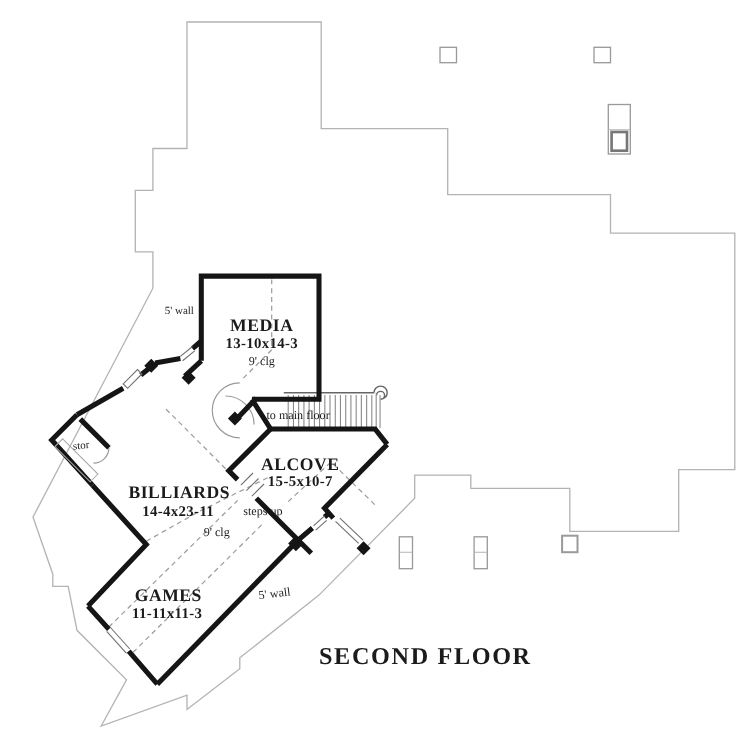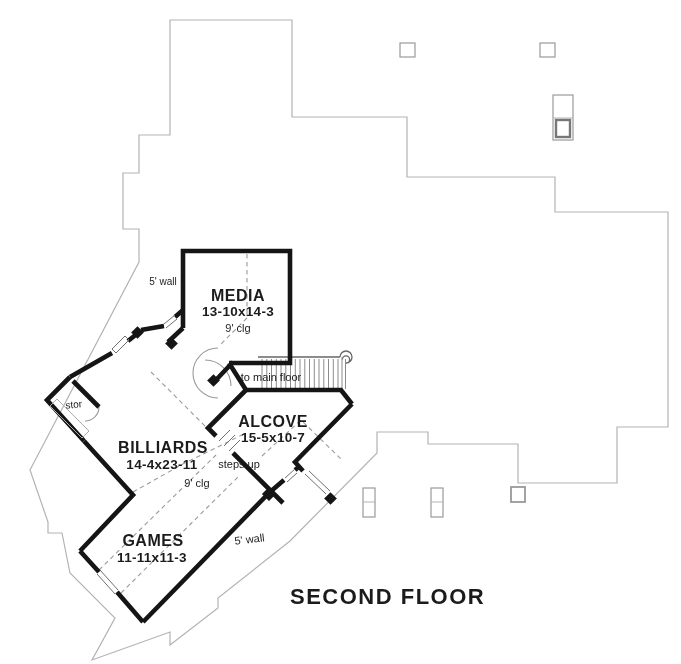--- a/index.html
+++ b/index.html
@@ -1,17 +1,17 @@
 <!DOCTYPE html>
 <html><head>
 <meta charset="utf-8">
 <style>
   html,body{margin:0;padding:0;background:#ffffff;}
   .sheet{position:relative;width:681px;height:664px;background:#fff;overflow:hidden;
-         font-family:Liberation Sans, sans-serif;}
+         font-family:Liberation Serif, serif;}
   svg{position:absolute;left:0;top:0;}
   
   .roofline{fill:none;stroke:#b3b3b3;stroke-width:1.2;}
   .roofthin{fill:none;stroke:#b3b3b3;stroke-width:1;}
   .wall{fill:none;stroke:#151515;stroke-width:4.6;stroke-linecap:butt;stroke-linejoin:miter;}
   .block{fill:#151515;stroke:none;}
   .dash{fill:none;stroke:#9b9b9b;stroke-width:1.1;stroke-dasharray:4.5 3.5;}
   .winline{fill:none;stroke:#6f6f6f;stroke-width:1;}
   .arc{fill:none;stroke:#9a9a9a;stroke-width:1.1;}
   .stair{fill:none;stroke:#8b8b8b;stroke-width:1;}

